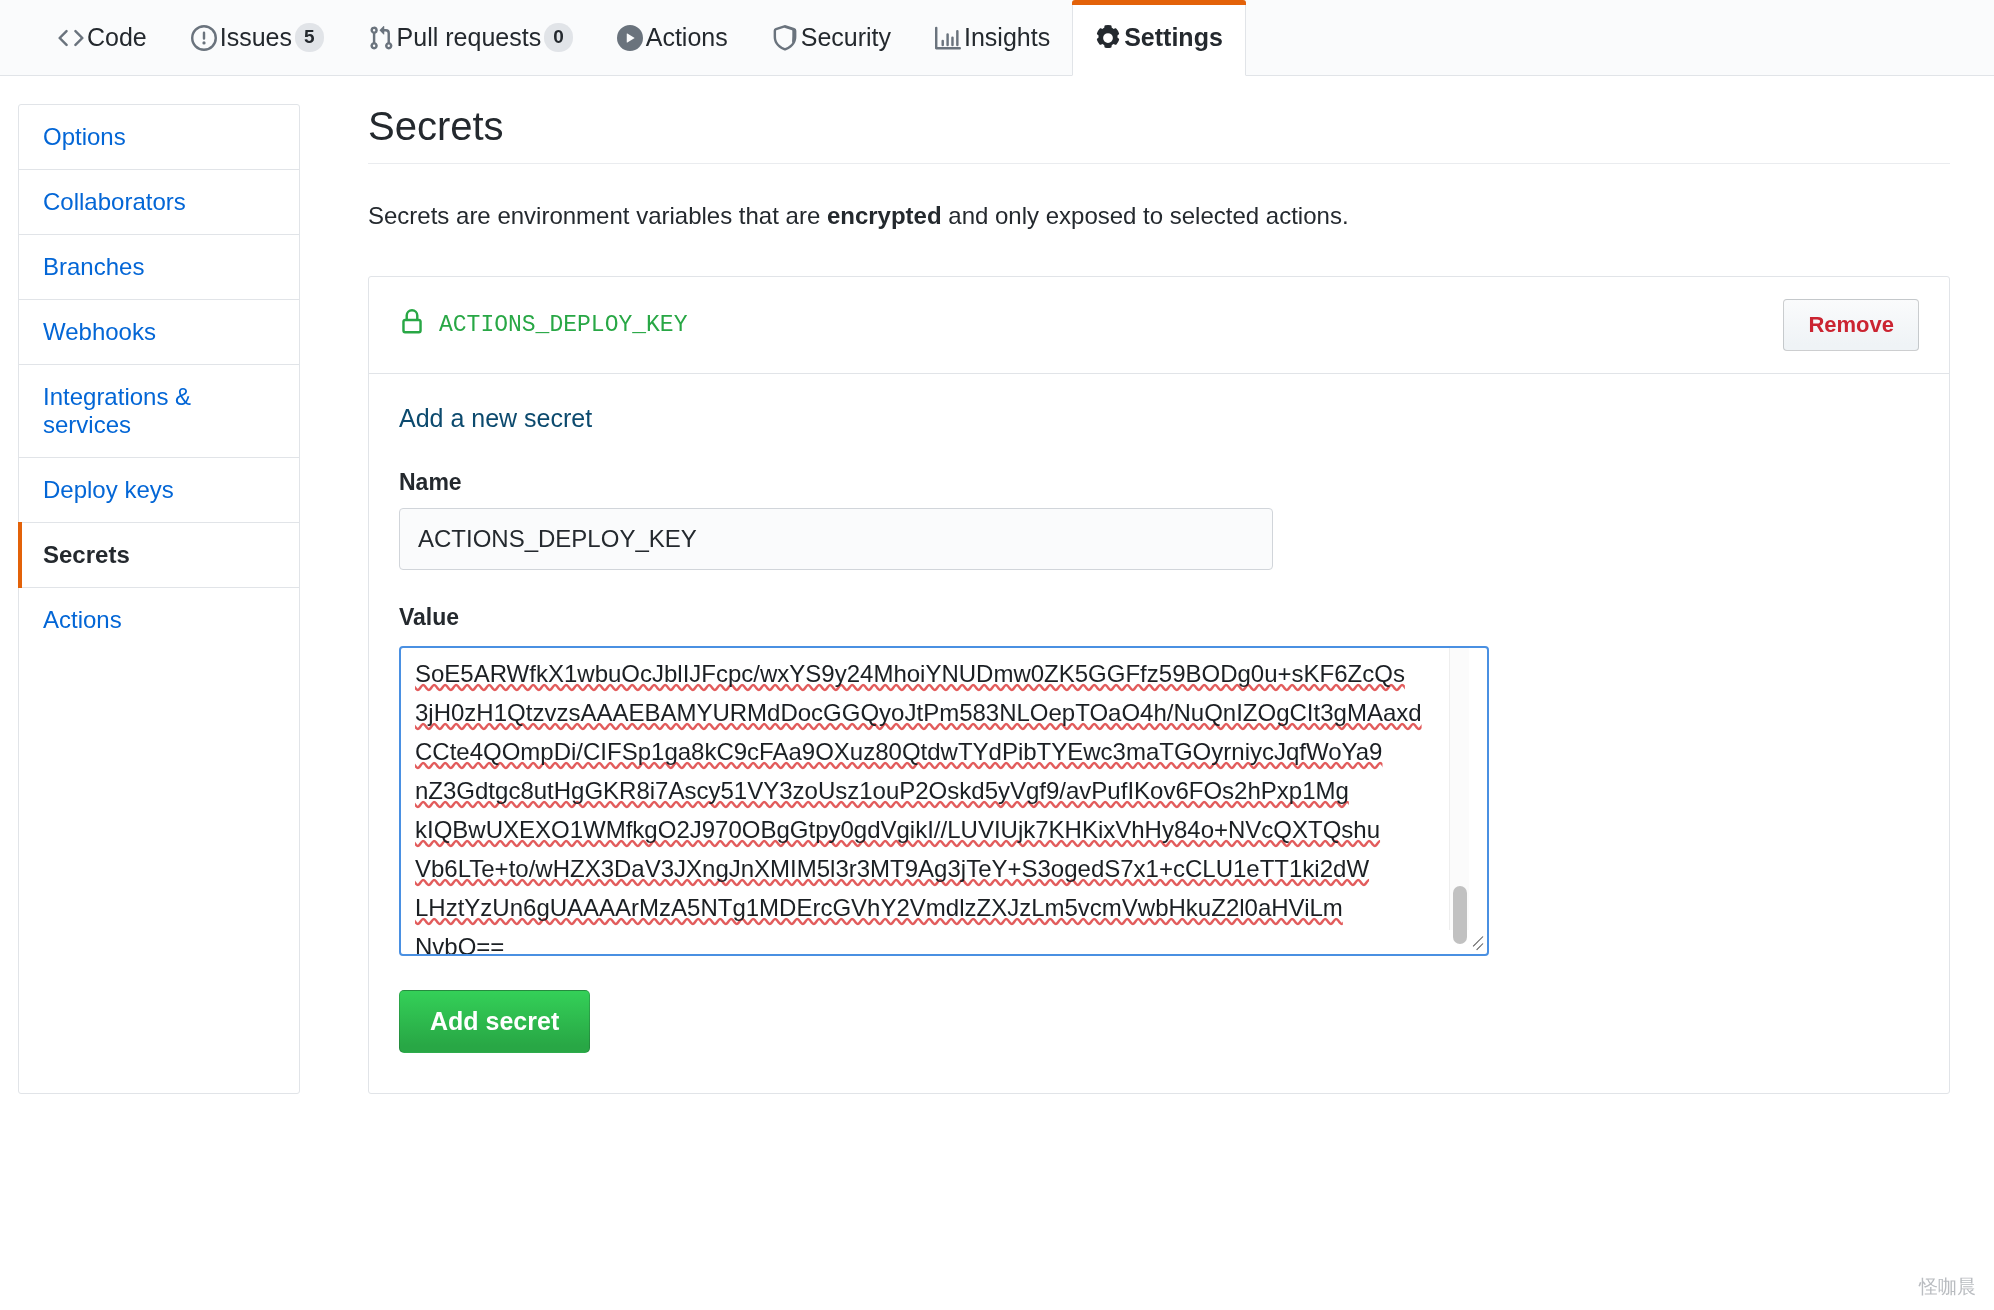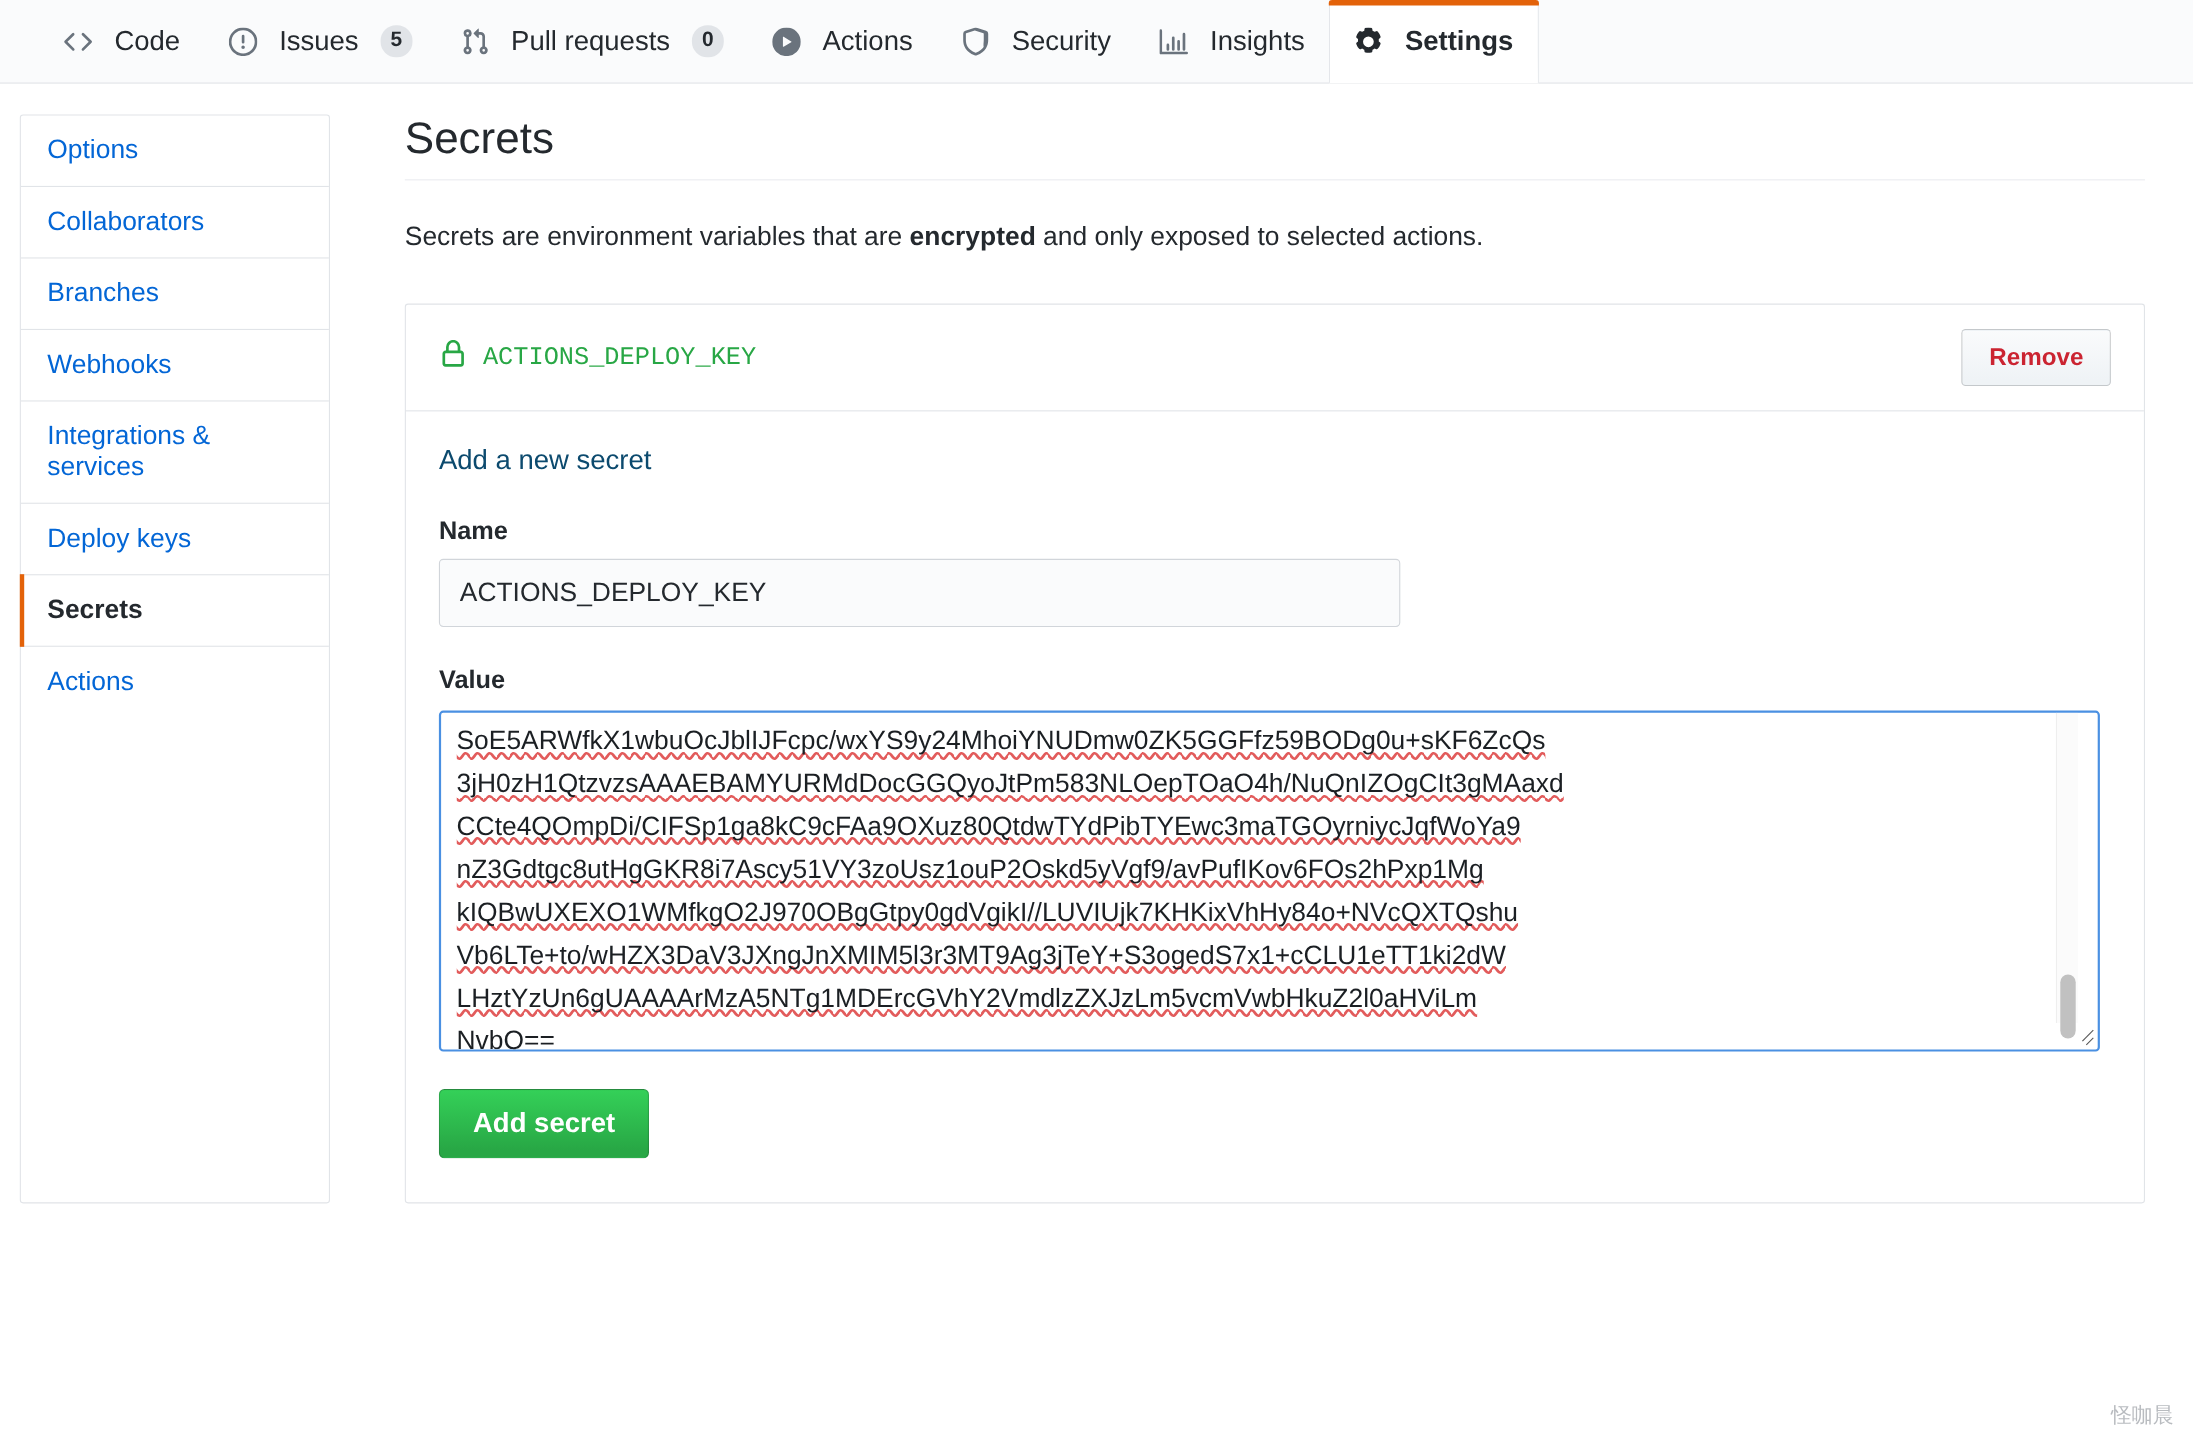--- a/index.html
+++ b/index.html
@@ -18,21 +18,21 @@
     height: 76px;
     background: #fafbfc;
     border-bottom: 1px solid #e1e4e8;
     display: flex;
     align-items: stretch;
     padding-left: 36px;
   }
   .nav-tab {
     display: flex;
     align-items: center;
-    gap: 20px;
+    gap: 3px;
     padding: 0 22px;
     font-size: 25px;
     color: #24292e;
     position: relative;
     text-decoration: none;
     white-space: nowrap;
   }
   .nav-tab .tab-label { line-height: 1; }
   .nav-tab.active {
     background: #ffffff;
@@ -181,21 +181,21 @@
     color: #24292e;
     background: #fafbfc;
     border: 1px solid #d1d5da;
     border-radius: 4px;
     outline: none;
   }
   .value-label { margin-top: 34px; }
 
   .ta-wrap {
     position: relative;
-    width: 1510px;
+    width: 1090px;
     height: 310px;
     border: 2px solid #4a90e2;
     border-radius: 4px;
     background: #fff;
     overflow: hidden;
     margin-top: 15px;
   }
   .ta-text {
     position: absolute;
     top: 6px; left: 14px; right: 44px; bottom: 0;

